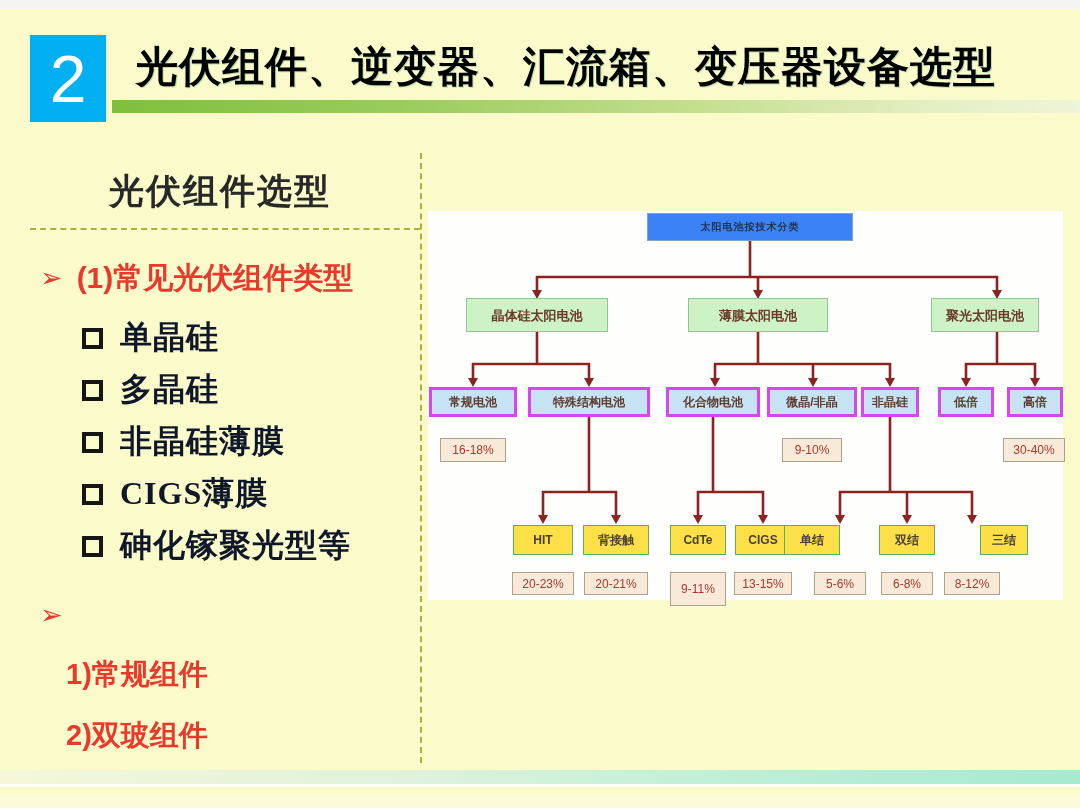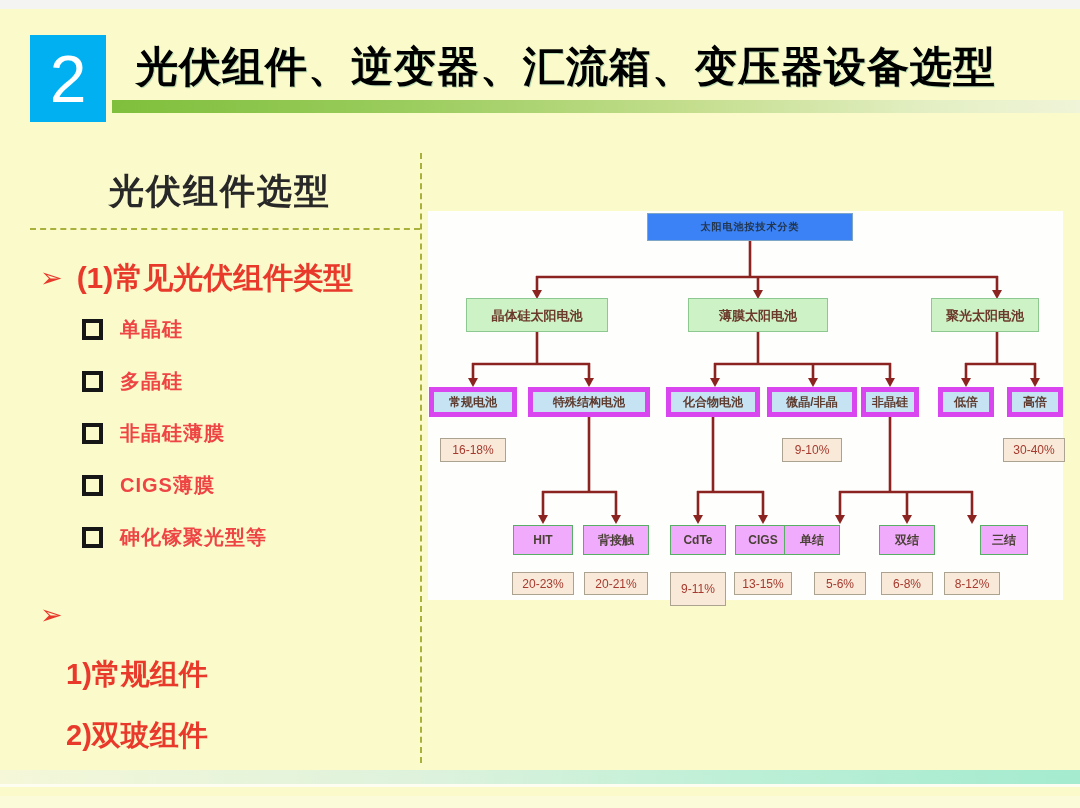--- a/index.html
+++ b/index.html
@@ -29,33 +29,33 @@
 
   .sec-row{position:absolute;left:40px;display:flex;align-items:center;white-space:nowrap;}
   .arrow-bullet{color:#E8392B;font-size:27px;margin-right:14px;line-height:1;}
   .red-text{color:#E8392B;font-weight:bold;}
   .sec1-text{font-size:30px;}
   .sec2-text{font-size:29px;}
 
   .item-row{position:absolute;left:82px;display:flex;align-items:center;white-space:nowrap;}
   .sq-bullet{display:inline-block;width:13px;height:13px;border:4.5px solid #161616;
          margin-right:17px;flex:0 0 auto;}
-  .item-text{font-size:20px;color:#ef4444;font-weight:bold;letter-spacing:1px;}
+  .item-text{font-size:32px;color:#0f172a;font-weight:bold;letter-spacing:1px;font-family:Liberation Serif, serif;}
   .sub-row{position:absolute;left:66px;white-space:nowrap;}
   .sub-text{font-size:29px;}
 
   
   .fc-panel{position:absolute;left:428px;top:211px;width:635px;height:389px;background:#FEFEFD;}
   .fc-svg{position:absolute;left:0;top:0;width:1080px;height:808px;pointer-events:none;z-index:4;}
   .fc-node{position:absolute;z-index:5;display:flex;align-items:center;justify-content:center;
          text-align:center;box-sizing:border-box;white-space:nowrap;line-height:1;}
   .st-blue1{background:#3b82f6;border:1.5px solid #7FA6C5;color:#22364F;font-weight:bold;font-size:10px;letter-spacing:1px;}
   .st-green2{background:#CCF2C5;border:1px solid #8CC890;color:#6B3A2A;font-weight:bold;font-size:13px;}
-  .st-blue3{background:#C5E3F2;border:5px solid #d946ef;color:#5E3B2E;font-weight:bold;font-size:12px;}
-  .st-green4{background:#f0abfc;border:1.5px solid #57AE64;color:#4A4036;font-weight:bold;font-size:12px;}
+  .st-blue3{background:#C5E3F2;border:3px solid #d946ef;color:#5E3B2E;font-weight:bold;font-size:12px;}
+  .st-green4{background:#fde047;border:1.5px solid #57AE64;color:#4A4036;font-weight:bold;font-size:12px;}
   .st-pct{background:#F8E9D9;border:1px solid #ABA28F;color:#A63A2E;font-size:12px;}
 
   
   .bottom-bar{position:absolute;left:0;top:770px;width:1080px;height:14px;
          background:linear-gradient(90deg,#F5F7D8 0%,#DDF2DC 40%,#BBEFD6 70%,#A4EBCF 100%);}
   .bottom-line{position:absolute;left:0;top:784px;width:1080px;height:3px;background:#FDFDF2;}
 </style>
 </head>
 <body>
 

